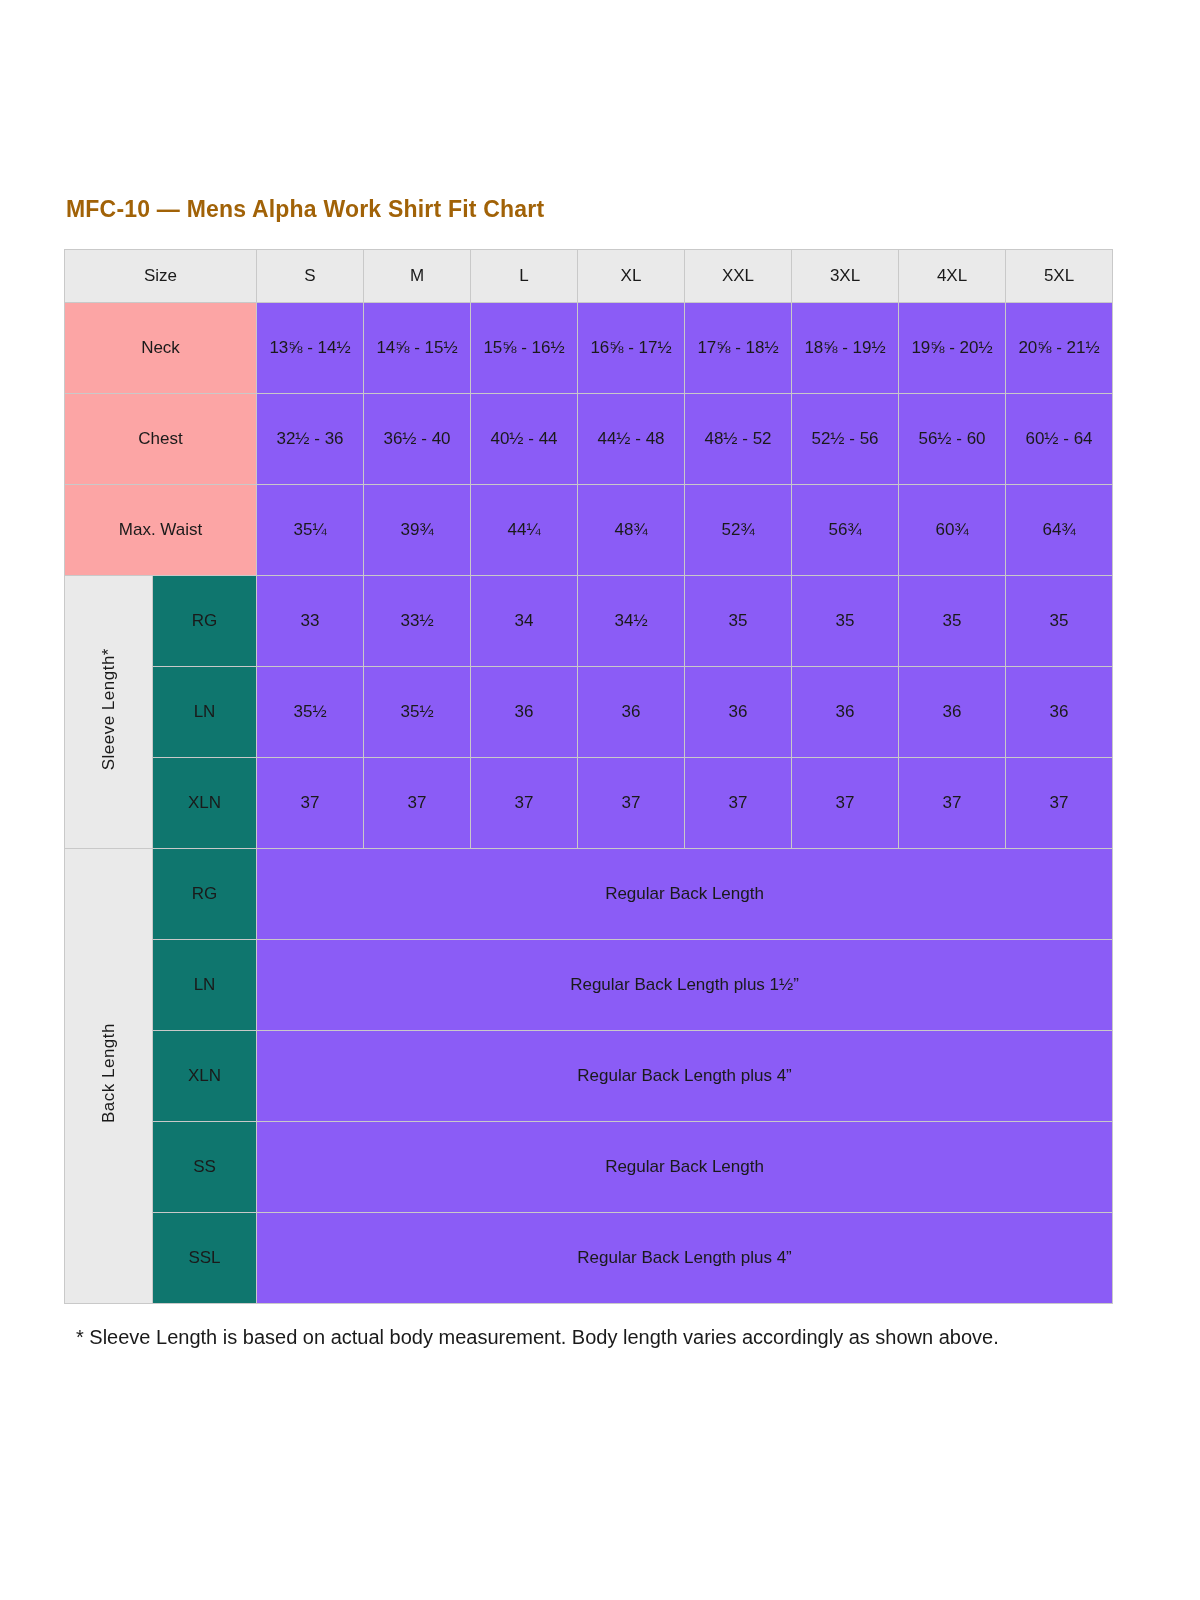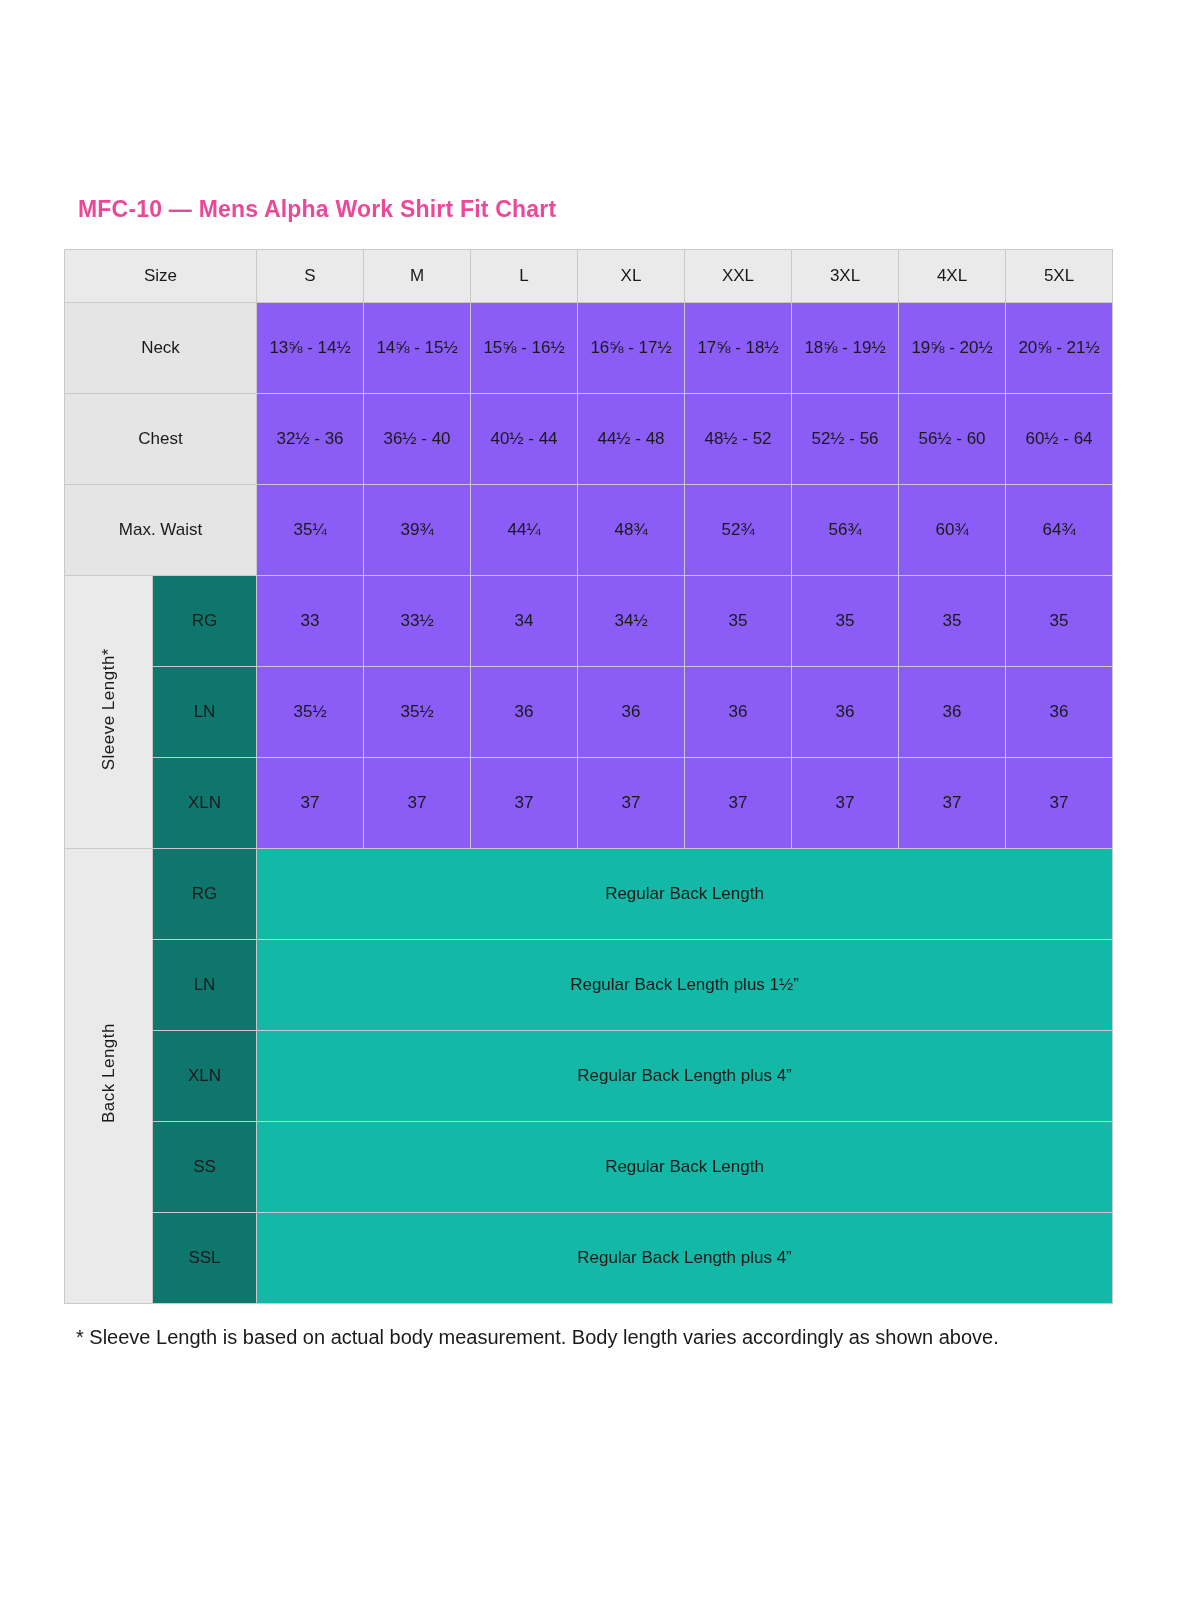--- a/index.html
+++ b/index.html
@@ -17,22 +17,22 @@
   .page {
     position: absolute;
     left: 64px;
     top: 196px;
     width: 1050px;
   }
   .doc-title {
     font-size: 23px;
     font-weight: bold;
     letter-spacing: 0.2px;
-    color: #ec4899;
-    margin: 0 0 26px 14px;
+    color: #a16207;
+    margin: 0 0 26px 2px;
   }
   table.fit-chart {
     border-collapse: collapse;
     width: 856px;
     table-layout: fixed;
   }
   table.fit-chart td, table.fit-chart th {
     border: 1px solid #c9c9c9;
     text-align: center;
     vertical-align: middle;
@@ -41,21 +41,21 @@
     color: #1a1a1a;
     padding: 0;
   }
   .hdr-cell {
     background: #eaeaea;
     font-weight: bold;
     font-size: 19px;
     height: 52px;
   }
   .row-label {
-    background: #e5e5e5;
+    background: #fca5a5;
     font-weight: bold;
     font-size: 19px;
   }
   .group-label {
     background: #eaeaea;
     font-weight: bold;
     font-size: 19px;
     width: 88px;
   }
   .vert {
@@ -70,21 +70,21 @@
     font-size: 17px;
     width: 104px;
   }
   .data-cell {
     background: #8b5cf6;
     height: 90px;
     font-size: 17px;
   }
   .tall-row td { height: 90px; }
   .wide-note {
-    background: #14b8a6;
+    background: #8b5cf6;
     font-size: 17px;
     height: 90px;
   }
   .footnote {
     margin-top: 22px;
     margin-left: 12px;
     font-size: 20px;
     color: #1a1a1a;
   }
 </style>

